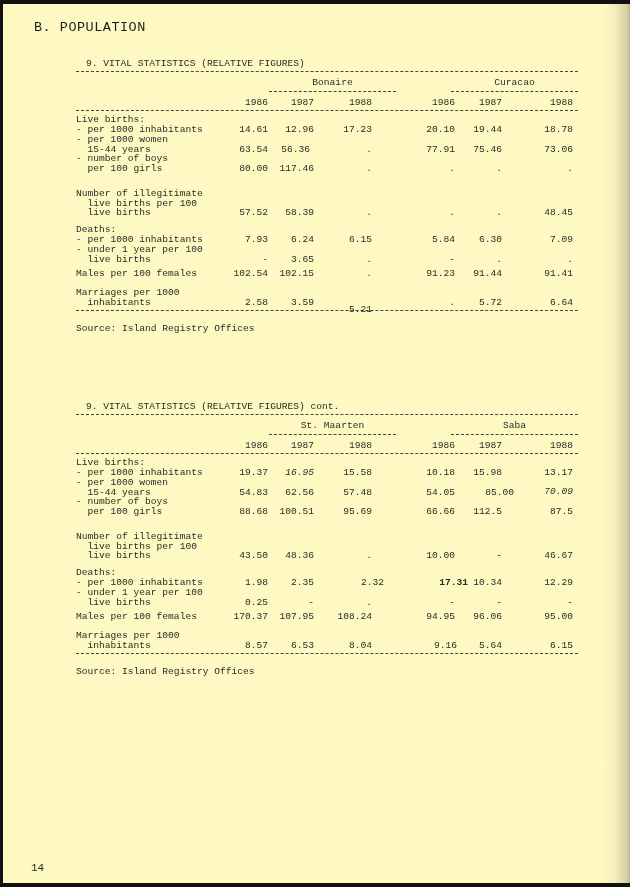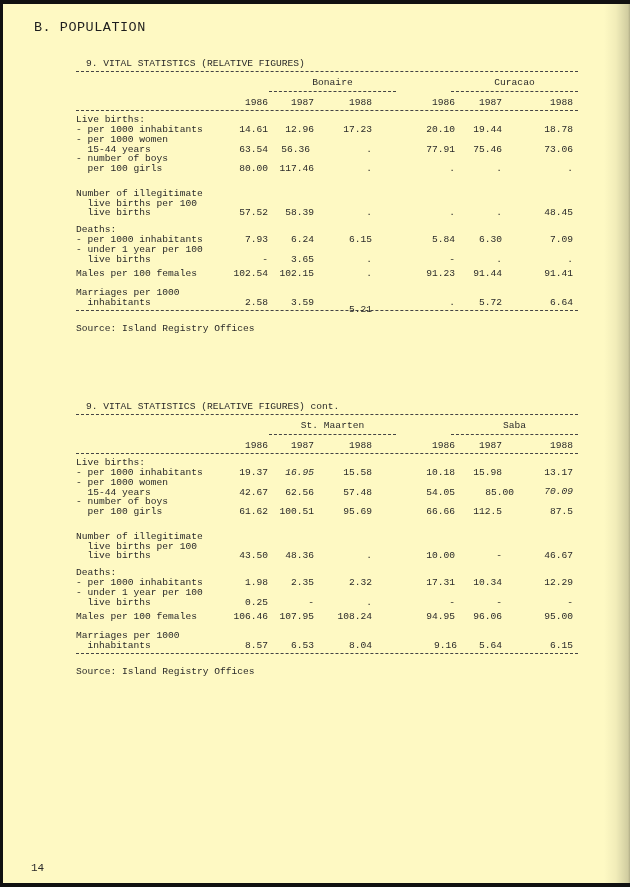--- a/index.html
+++ b/index.html
@@ -142,61 +142,61 @@
       <div class="txt" style="left:0;top:57px;">Live births:</div>
       <div class="txt" style="left:0;top:67px;">- per 1000 inhabitants</div>
       <div class="num" style="left:142px;top:67px;">19.37</div>
       <div class="num" style="left:188px;top:67px;font-style:italic;">16.95</div>
       <div class="num" style="left:246px;top:67px;">15.58</div>
       <div class="num" style="left:329px;top:67px;">10.18</div>
       <div class="num" style="left:376px;top:67px;">15.98</div>
       <div class="num" style="left:447px;top:67px;">13.17</div>
       <div class="txt" style="left:0;top:77px;">- per 1000 women</div>
       <div class="txt" style="left:0;top:86.5px;">  15-44 years</div>
-      <div class="num" style="left:142px;top:86.5px;">42.67</div>
+      <div class="num" style="left:142px;top:86.5px;">54.83</div>
       <div class="num" style="left:188px;top:86.5px;">62.56</div>
       <div class="num" style="left:246px;top:86.5px;">57.48</div>
       <div class="num" style="left:329px;top:86.5px;">54.05</div>
       <div class="num" style="left:376px;top:86.5px;margin-left:12px;">85.00</div>
       <div class="num" style="left:447px;top:86px;font-style:italic;">70.09</div>
       <div class="txt" style="left:0;top:96px;">- number of boys</div>
       <div class="txt" style="left:0;top:105.5px;">  per 100 girls</div>
-      <div class="num" style="left:142px;top:105.5px;">61.62</div>
+      <div class="num" style="left:142px;top:105.5px;">88.68</div>
       <div class="num" style="left:188px;top:105.5px;">100.51</div>
       <div class="num" style="left:246px;top:105.5px;">95.69</div>
       <div class="num" style="left:329px;top:105.5px;">66.66</div>
       <div class="num" style="left:376px;top:105.5px;">112.5</div>
       <div class="num" style="left:447px;top:105.5px;">87.5</div>
       <div class="txt" style="left:0;top:131px;">Number of illegitimate</div>
       <div class="txt" style="left:0;top:140.5px;">  live births per 100</div>
       <div class="txt" style="left:0;top:150px;">  live births</div>
       <div class="num" style="left:142px;top:150px;">43.50</div>
       <div class="num" style="left:188px;top:150px;">48.36</div>
       <div class="num" style="left:246px;top:150px;">.</div>
       <div class="num" style="left:329px;top:150px;">10.00</div>
       <div class="num" style="left:376px;top:150px;">-</div>
       <div class="num" style="left:447px;top:150px;">46.67</div>
       <div class="txt" style="left:0;top:167px;">Deaths:</div>
       <div class="txt" style="left:0;top:177px;">- per 1000 inhabitants</div>
       <div class="num" style="left:142px;top:177px;">1.98</div>
       <div class="num" style="left:188px;top:177px;">2.35</div>
-      <div class="num" style="left:246px;top:177px;">2.32</div>
-      <div class="num" style="left:329px;top:177px;">17.31</div>
+      <div class="num" style="left:258px;top:177px;">2.32</div>
+      <div class="num" style="left:342px;top:177px;font-weight:bold;">17.31</div>
       <div class="num" style="left:376px;top:177px;">10.34</div>
       <div class="num" style="left:447px;top:177px;">12.29</div>
       <div class="txt" style="left:0;top:187px;">- under 1 year per 100</div>
       <div class="txt" style="left:0;top:196.5px;">  live births</div>
       <div class="num" style="left:142px;top:196.5px;">0.25</div>
       <div class="num" style="left:188px;top:196.5px;">-</div>
       <div class="num" style="left:246px;top:196.5px;">.</div>
       <div class="num" style="left:329px;top:196.5px;">-</div>
       <div class="num" style="left:376px;top:196.5px;">-</div>
       <div class="num" style="left:447px;top:196.5px;">-</div>
       <div class="txt" style="left:0;top:211px;">Males per 100 females</div>
-      <div class="num" style="left:142px;top:211px;">106.46</div>
+      <div class="num" style="left:142px;top:211px;">170.37</div>
       <div class="num" style="left:188px;top:211px;">107.95</div>
       <div class="num" style="left:246px;top:211px;">108.24</div>
       <div class="num" style="left:329px;top:211px;">94.95</div>
       <div class="num" style="left:376px;top:211px;">96.06</div>
       <div class="num" style="left:447px;top:211px;">95.00</div>
       <div class="txt" style="left:0;top:230px;">Marriages per 1000</div>
       <div class="txt" style="left:0;top:239.5px;">  inhabitants</div>
       <div class="num" style="left:142px;top:239.5px;">8.57</div>
       <div class="num" style="left:188px;top:239.5px;">6.53</div>
       <div class="num" style="left:246px;top:239.5px;">8.04</div>

